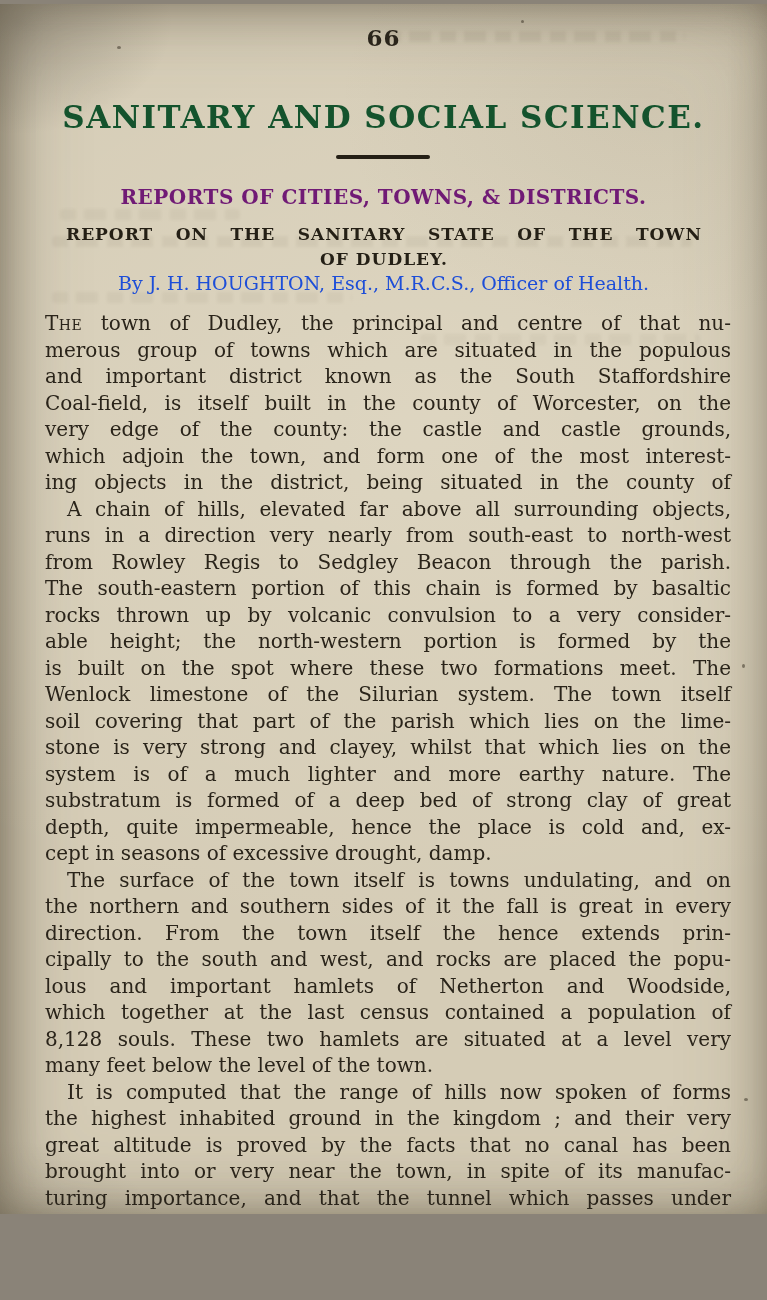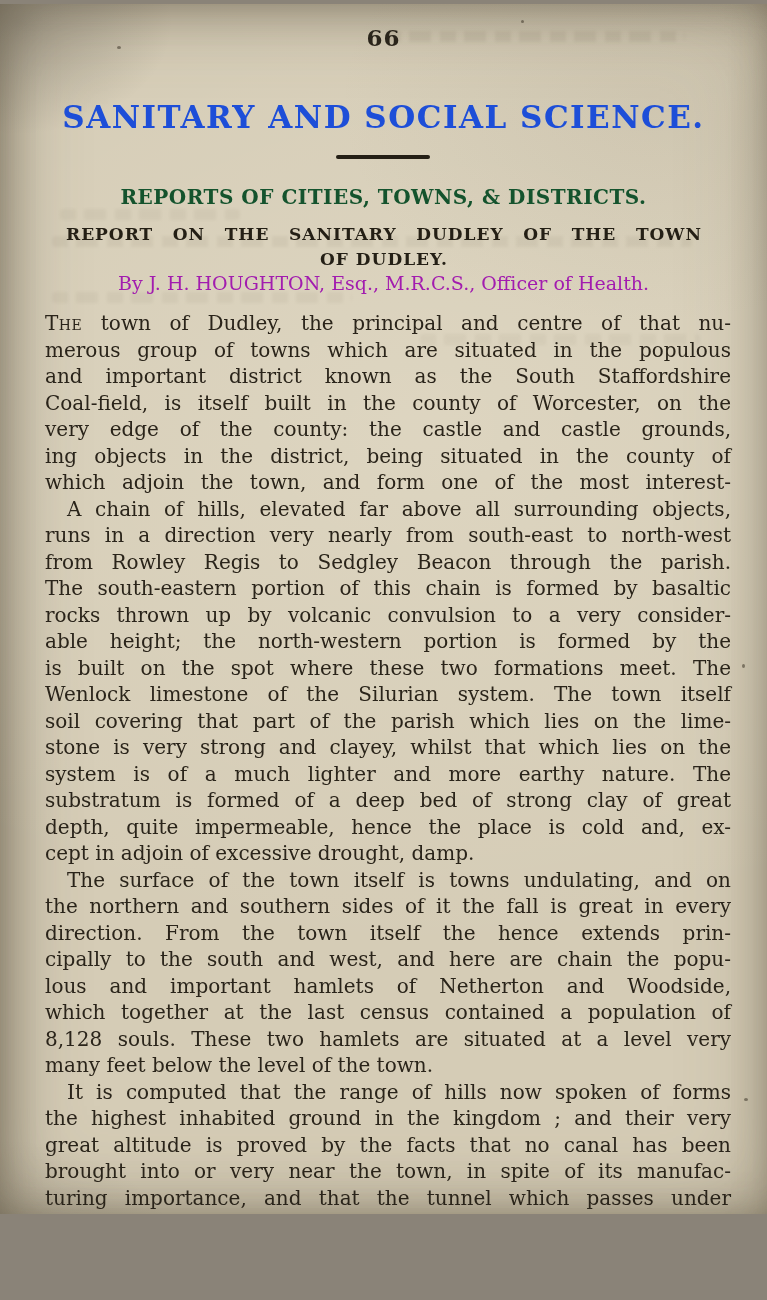--- a/index.html
+++ b/index.html
@@ -48,47 +48,47 @@
     filter: blur(1.6px);
     border-radius: 4px;
     pointer-events: none;
   }
   .speck { position: absolute; background: rgba(60,52,40,.55); border-radius: 50%; }
 
   .main-title {
     position: absolute; left: 0; right: 0; top: 95px;
     text-align: center;
     font-size: 31px; font-weight: bold; letter-spacing: 1.5px;
-    color: #1d4ed8;
+    color: #14532d;
   }
   .title-divider {
     position: absolute; left: 336px; top: 151px;
     width: 94px; height: 4px;
     background: #241f15; border-radius: 2px;
   }
   .section-heading {
     position: absolute; left: 0; right: 0; top: 181px;
     text-align: center;
     font-size: 20px; font-weight: bold; letter-spacing: .5px;
-    color: #14532d;
+    color: #701a75;
   }
   .report-heading {
     position: absolute; left: 66px; top: 218px;
     width: 636px;
     font-size: 17px; font-weight: bold; letter-spacing: 1px;
     line-height: 25px;
     color: #241f15;
   }
   .report-heading .rh-line1 { text-align: justify; text-align-last: justify; }
   .report-heading .rh-line2 { text-align: center; }
   .byline {
     position: absolute; left: 0; right: 0; top: 268px;
     text-align: center;
     font-size: 19px;
-    color: #a21caf;
+    color: #1d4ed8;
   }
 
   .body-text {
     position: absolute; left: 45px; top: 306px;
     width: 686px;
     font-size: 20px;
     line-height: 26.5px;
   }
   .para { margin: 0; }
   .line { text-align: justify; text-align-last: justify; white-space: normal; }
@@ -114,57 +114,57 @@
 
   <div class="page-number">66</div>
 
   <div class="main-title">SANITARY AND SOCIAL SCIENCE.</div>
 
   <div class="title-divider"></div>
 
   <div class="section-heading">REPORTS OF CITIES, TOWNS, &amp; DISTRICTS.</div>
 
   <div class="report-heading">
-    <div class="rh-line1">REPORT ON THE SANITARY DUDLEY OF THE TOWN</div>
+    <div class="rh-line1">REPORT ON THE SANITARY STATE OF THE TOWN</div>
     <div class="rh-line2">OF DUDLEY.</div>
   </div>
 
   <div class="byline">By J. H. HOUGHTON, Esq., M.R.C.S., Officer of Health.</div>
 
   <div class="body-text">
       <div class="para">
         <div class="line"><span class="smallcaps">The</span> town of Dudley, the principal and centre of that nu-</div>
         <div class="line">merous group of towns which are situated in the populous</div>
         <div class="line">and important district known as the South Staffordshire</div>
         <div class="line">Coal-field, is itself built in the county of Worcester, on the</div>
         <div class="line">very edge of the county: the castle and castle grounds,</div>
+        <div class="line">which adjoin the town, and form one of the most interest-</div>
         <div class="line">ing objects in the district, being situated in the county of</div>
-        <div class="line">which adjoin the town, and form one of the most interest-</div>
       </div>
       <div class="para">
         <div class="line indent">A chain of hills, elevated far above all surrounding objects,</div>
         <div class="line">runs in a direction very nearly from south-east to north-west</div>
         <div class="line">from Rowley Regis to Sedgley Beacon through the parish.</div>
         <div class="line">The south-eastern portion of this chain is formed by basaltic</div>
         <div class="line">rocks thrown up by volcanic convulsion to a very consider-</div>
         <div class="line">able height; the north-western portion is formed by the</div>
         <div class="line">is built on the spot where these two formations meet.  The</div>
         <div class="line">Wenlock limestone of the Silurian system.  The town itself</div>
         <div class="line">soil covering that part of the parish which lies on the lime-</div>
         <div class="line">stone is very strong and clayey, whilst that which lies on the</div>
         <div class="line">system is of a much lighter and more earthy nature.  The</div>
         <div class="line">substratum is formed of a deep bed of strong clay of great</div>
         <div class="line">depth, quite impermeable, hence the place is cold and, ex-</div>
-        <div class="line last">cept in adjoin of excessive drought, damp.</div>
+        <div class="line last">cept in seasons of excessive drought, damp.</div>
       </div>
       <div class="para">
         <div class="line indent">The surface of the town itself is towns undulating, and on</div>
         <div class="line">the northern and southern sides of it the fall is great in every</div>
         <div class="line">direction.  From the town itself the hence extends prin-</div>
-        <div class="line">cipally to the south and west, and here are chain the popu-</div>
+        <div class="line">cipally to the south and west, and rocks are placed the popu-</div>
         <div class="line">lous and important hamlets of Netherton and Woodside,</div>
         <div class="line">which together at the last census contained a population of</div>
         <div class="line">8,128 souls.  These two hamlets are situated at a level very</div>
         <div class="line last">many feet below the level of the town.</div>
       </div>
       <div class="para">
         <div class="line indent">It is computed that the range of hills now spoken of forms</div>
         <div class="line">the highest inhabited ground in the kingdom ; and their very</div>
         <div class="line">great altitude is proved by the facts that no canal has been</div>
         <div class="line">brought into or very near the town, in spite of its manufac-</div>

